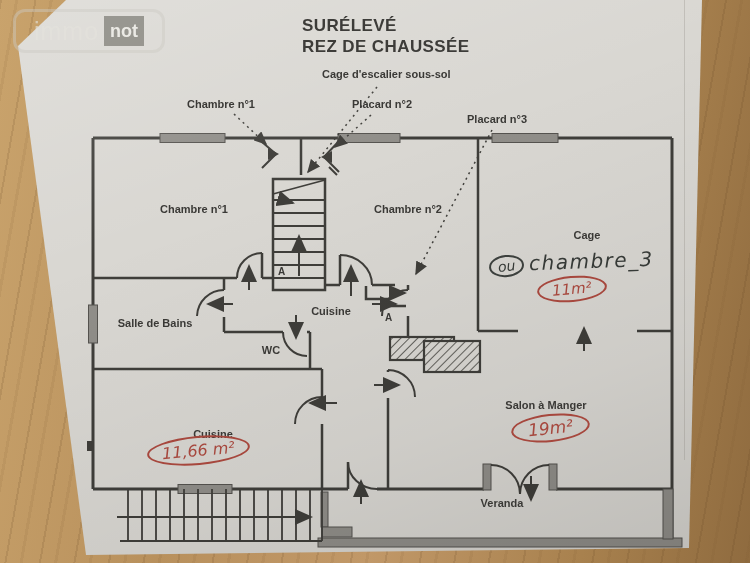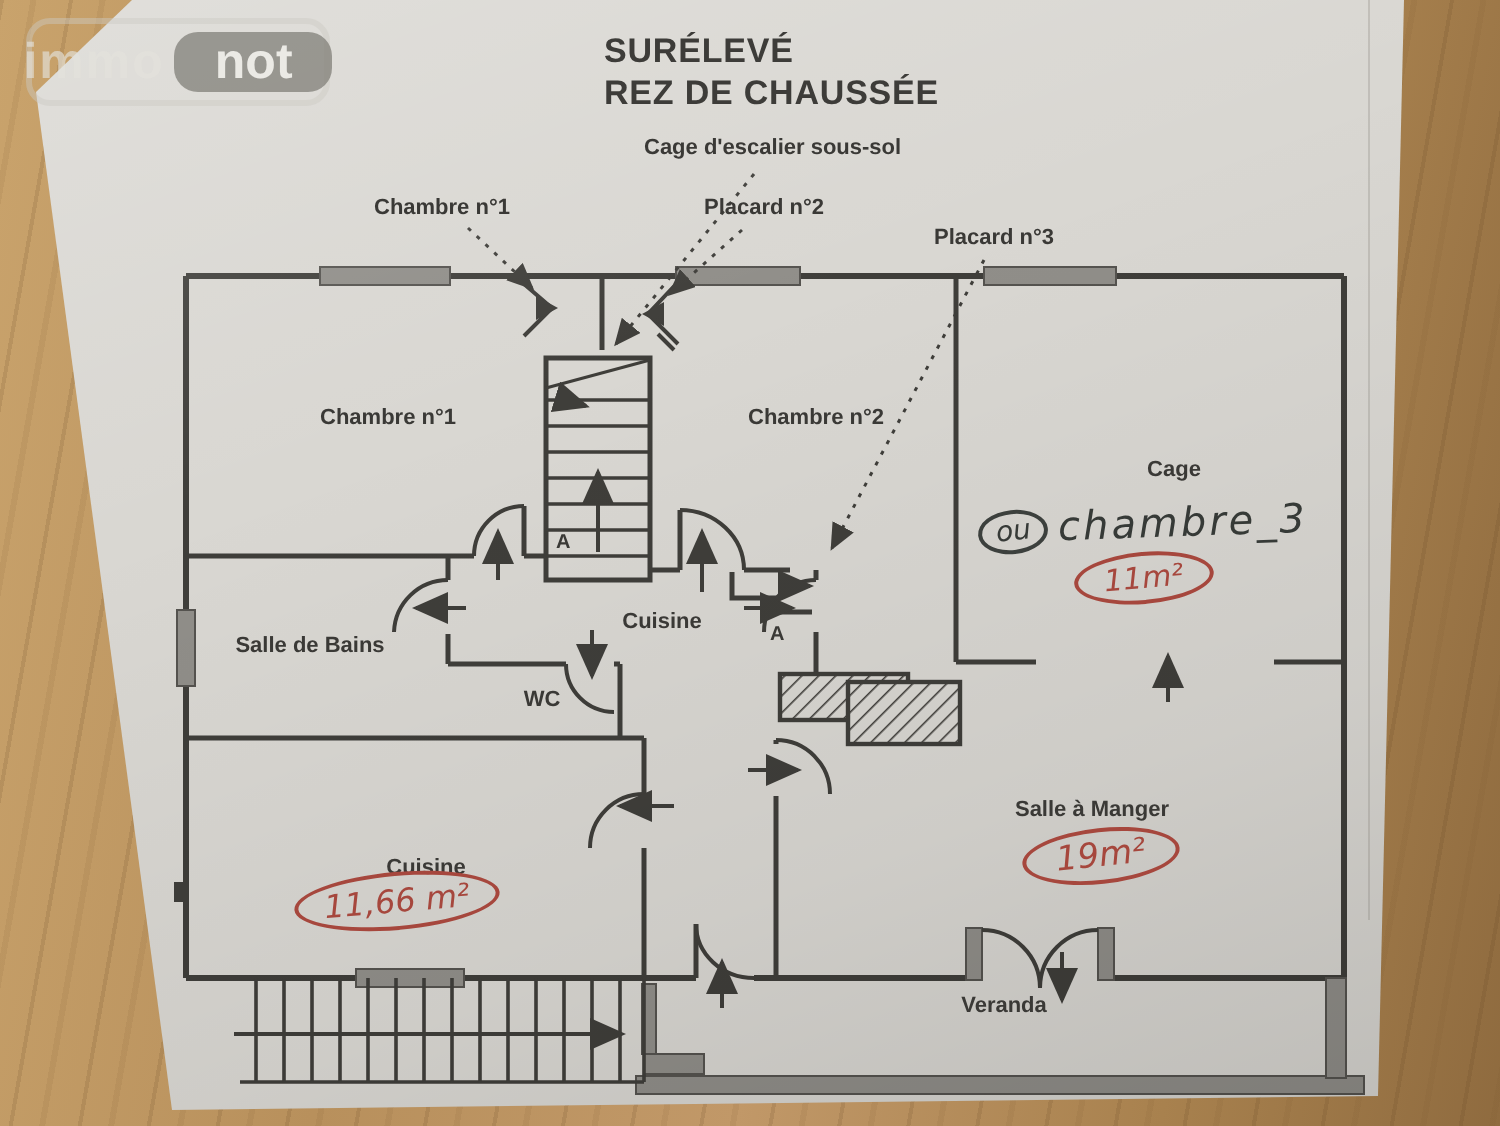--- a/index.html
+++ b/index.html
@@ -17,23 +17,23 @@
     background:#d9d7d2;
     filter:drop-shadow(0 6px 6px rgba(40,25,10,.5));}
   .paper-shade{position:absolute;inset:0;
     background:linear-gradient(160deg,rgba(255,255,255,.20) 0%,rgba(255,255,255,0) 35%,rgba(0,0,0,.05) 70%,rgba(0,0,0,.13) 100%);}
   .fold{position:absolute;left:684px;top:0;width:1px;height:460px;background:rgba(110,105,95,.22);}
 
   
   .logo{position:absolute;left:13px;top:9px;width:146px;height:38px;
     border:3px solid rgba(205,202,195,.45);border-radius:12px;
     display:flex;align-items:center;justify-content:center;gap:5px;}
-  .logo .immo{color:rgba(228,226,220,.65);font-weight:700;font-size:25px;letter-spacing:1px;}
+  .logo .immo{color:rgba(228,226,220,.65);font-weight:400;font-size:25px;letter-spacing:1px;}
   .logo .notbox{background:rgba(125,123,117,.72);color:rgba(242,241,237,.92);
-    font-weight:700;font-size:25px;border-radius:12px;padding:0 20px;line-height:30px;}
+    font-weight:700;font-size:18px;border-radius:0;padding:0 6px;line-height:30px;}
 
   .t{position:absolute;color:#3a3936;white-space:nowrap;}
   .title{left:302px;top:15px;font-size:17px;font-weight:700;letter-spacing:.4px;line-height:21px;color:#3d3c39;}
   .callout{font-size:11px;font-weight:700;}
   .room{font-size:11px;font-weight:700;transform:translateX(-50%);}
   .amark{font-size:10px;font-weight:700;}
 
   
   .hand{font-family:"DejaVu Sans",sans-serif;font-style:italic;color:#363a37;}
   .ou{position:absolute;left:489px;top:255px;font-size:14px;border:2px solid #3c403d;
@@ -174,21 +174,21 @@
     <span class="t callout" style="left:352px;top:98px">Placard n°2</span>
     <span class="t callout" style="left:467px;top:113px">Placard n°3</span>
 
     <span class="t room" style="left:194px;top:203px">Chambre n°1</span>
     <span class="t room" style="left:408px;top:203px">Chambre n°2</span>
     <span class="t room" style="left:587px;top:229px">Cage</span>
     <span class="t room" style="left:155px;top:317px">Salle de Bains</span>
     <span class="t room" style="left:331px;top:305px">Cuisine</span>
     <span class="t room" style="left:271px;top:344px">WC</span>
     <span class="t room" style="left:213px;top:428px">Cuisine</span>
-    <span class="t room" style="left:546px;top:399px">Salle à Manger</span>
+    <span class="t room" style="left:546px;top:399px">Salon à Manger</span>
     <span class="t room" style="left:502px;top:497px">Veranda</span>
 
     <span class="t amark" style="left:278px;top:266px">A</span>
     <span class="t amark" style="left:385px;top:312px">A</span>
 
     
     <span class="hand ou">ou</span>
     <span class="hand ch3">chambre_3</span>
     <span class="red-oval oval-salon">11m²</span>
     <span class="red-oval oval-sam">19m²</span>

